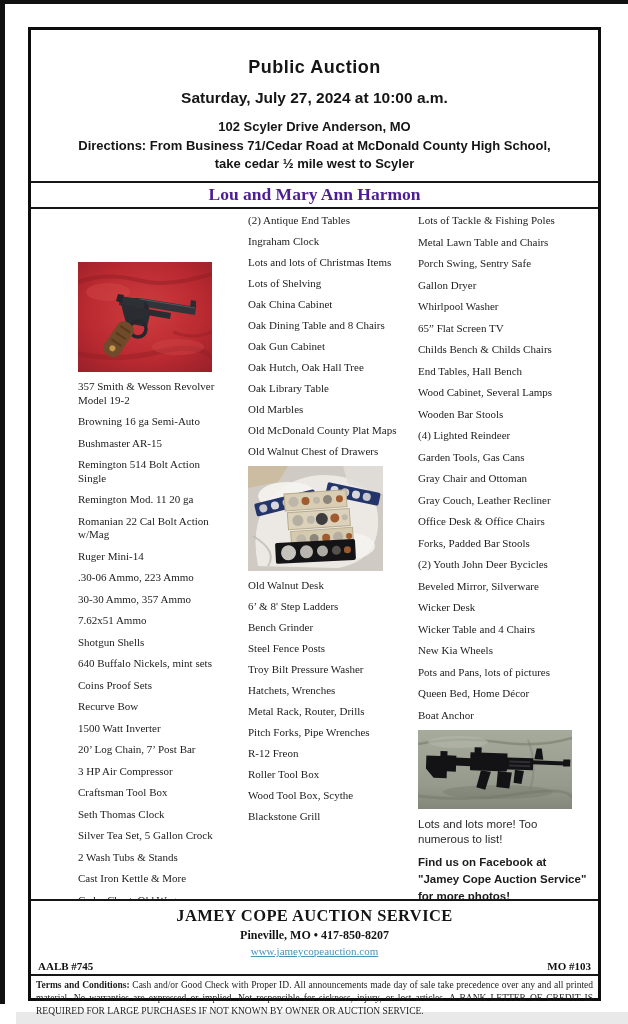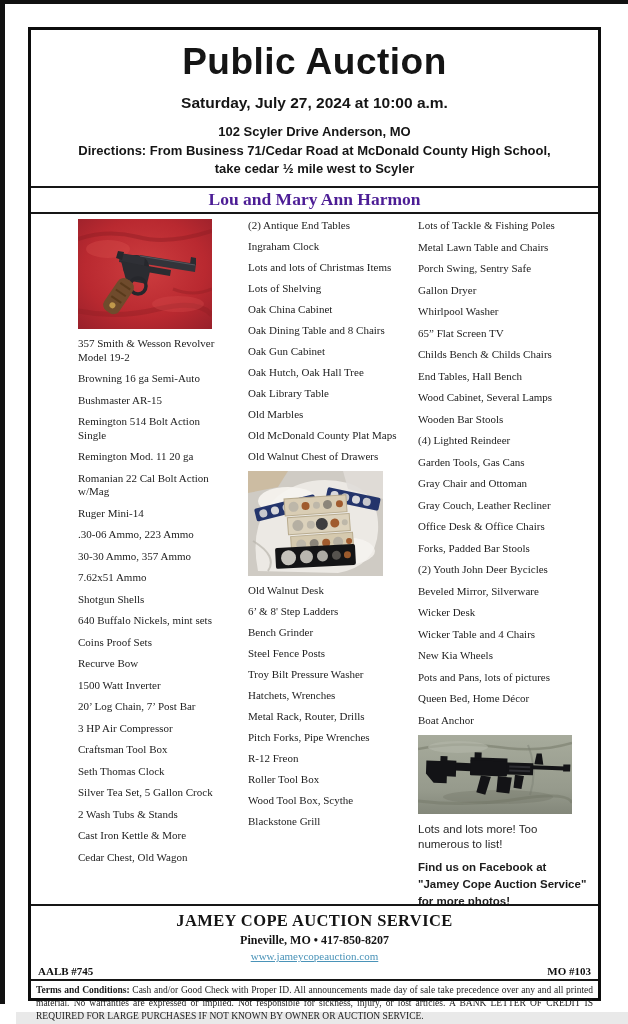--- a/index.html
+++ b/index.html
@@ -7,33 +7,33 @@
           font-family:"Liberation Serif", serif;color:#1d1d1f;}
   .scan-edge-top{position:absolute;left:0;top:0;width:628px;height:4px;background:#111;}
   .scan-edge-left{position:absolute;left:0;top:0;width:5px;height:1004px;background:#111;}
   .scan-bottom-gray{position:absolute;left:16px;right:0;bottom:0;height:12px;background:#e9e9e9;}
 
   .flyer{position:absolute;left:28px;top:27px;width:567px;height:968px;
          border:3px solid #0d0d0d;background:#fff;box-sizing:content-box;}
 
   
   .hdr{text-align:center;font-family:"Liberation Sans", sans-serif;font-weight:bold;color:#151515;}
-  .hdr .title{font-size:37px;letter-spacing:.5px;padding-top:11px;}
+  .hdr .title{font-size:18px;letter-spacing:.5px;padding-top:27px;}
   .hdr .datetime{font-size:15.5px;margin-top:11px;}
   .hdr .address{font-size:13px;margin-top:12px;}
   .hdr .dir{font-size:13px;margin-top:3px;line-height:1.35;}
 
   .rule{height:2px;background:#161616;}
   .rule.m1{margin-top:9px;}
   .owners{text-align:center;font-weight:bold;font-size:17.5px;padding:1px 0 2px;color:#4c1d95;}
 
   
   .columns{display:flex;height:690px;overflow:hidden;padding:5px 0 0 47px;box-sizing:border-box;}
   .col{overflow:hidden;}
-  .col1{width:152px;}
+  .col1{width:152px;margin-top:48px;}
   .col2{width:158px;margin-left:18px;}
   .col3{width:170px;margin-left:12px;}
   .item{font-size:11px;line-height:1.23;margin-bottom:8px;color:#222;}
   .col2 .item{margin-bottom:7.5px;}
   .photo{display:block;margin:0 0 8px 0;border:0;}
   .photo.coins{margin-top:2px;}
   .photo.rifle{margin-top:1px;}
 
   .more-note{font-family:"Liberation Sans", sans-serif;font-size:11.5px;line-height:1.3;color:#2a2a2a;margin:4px 0 7px;}
   .fb-note{font-family:"Liberation Sans", sans-serif;font-size:11.5px;line-height:1.45;font-weight:bold;color:#1c1c1c;}

